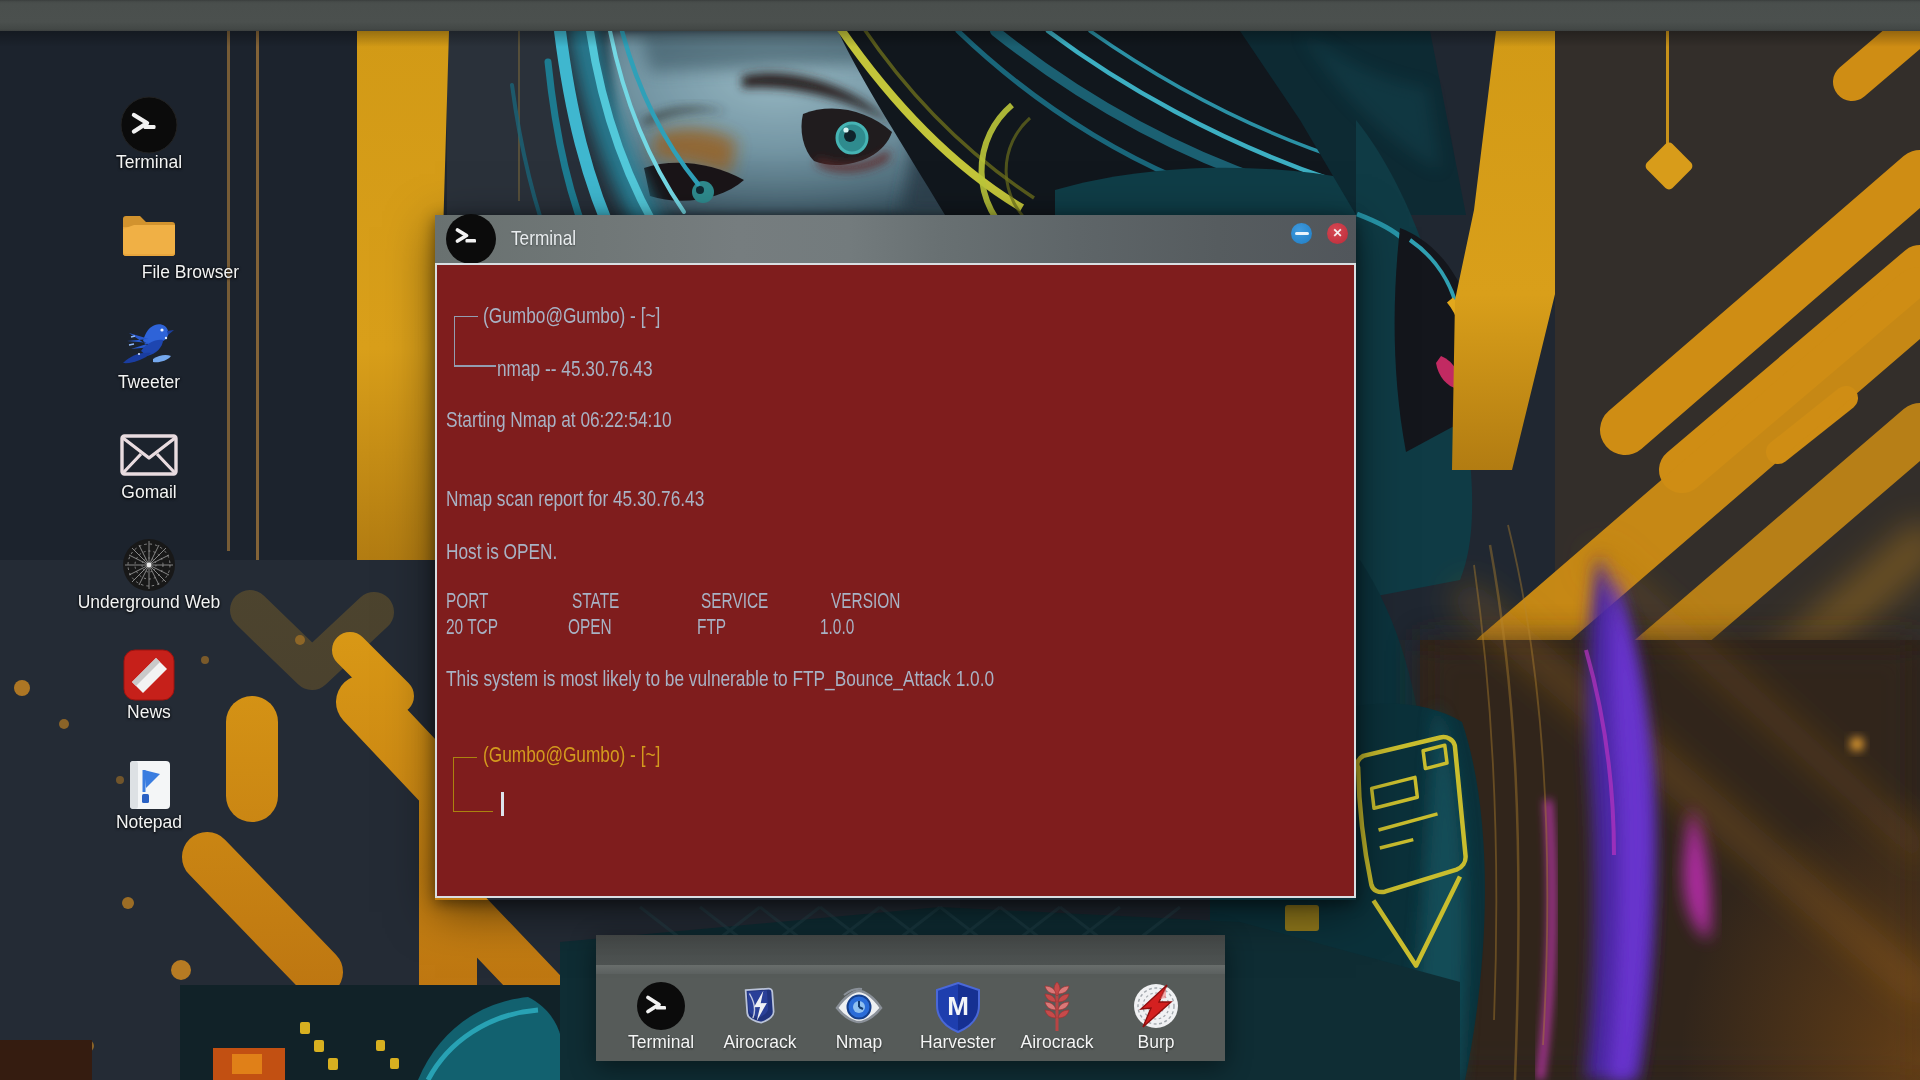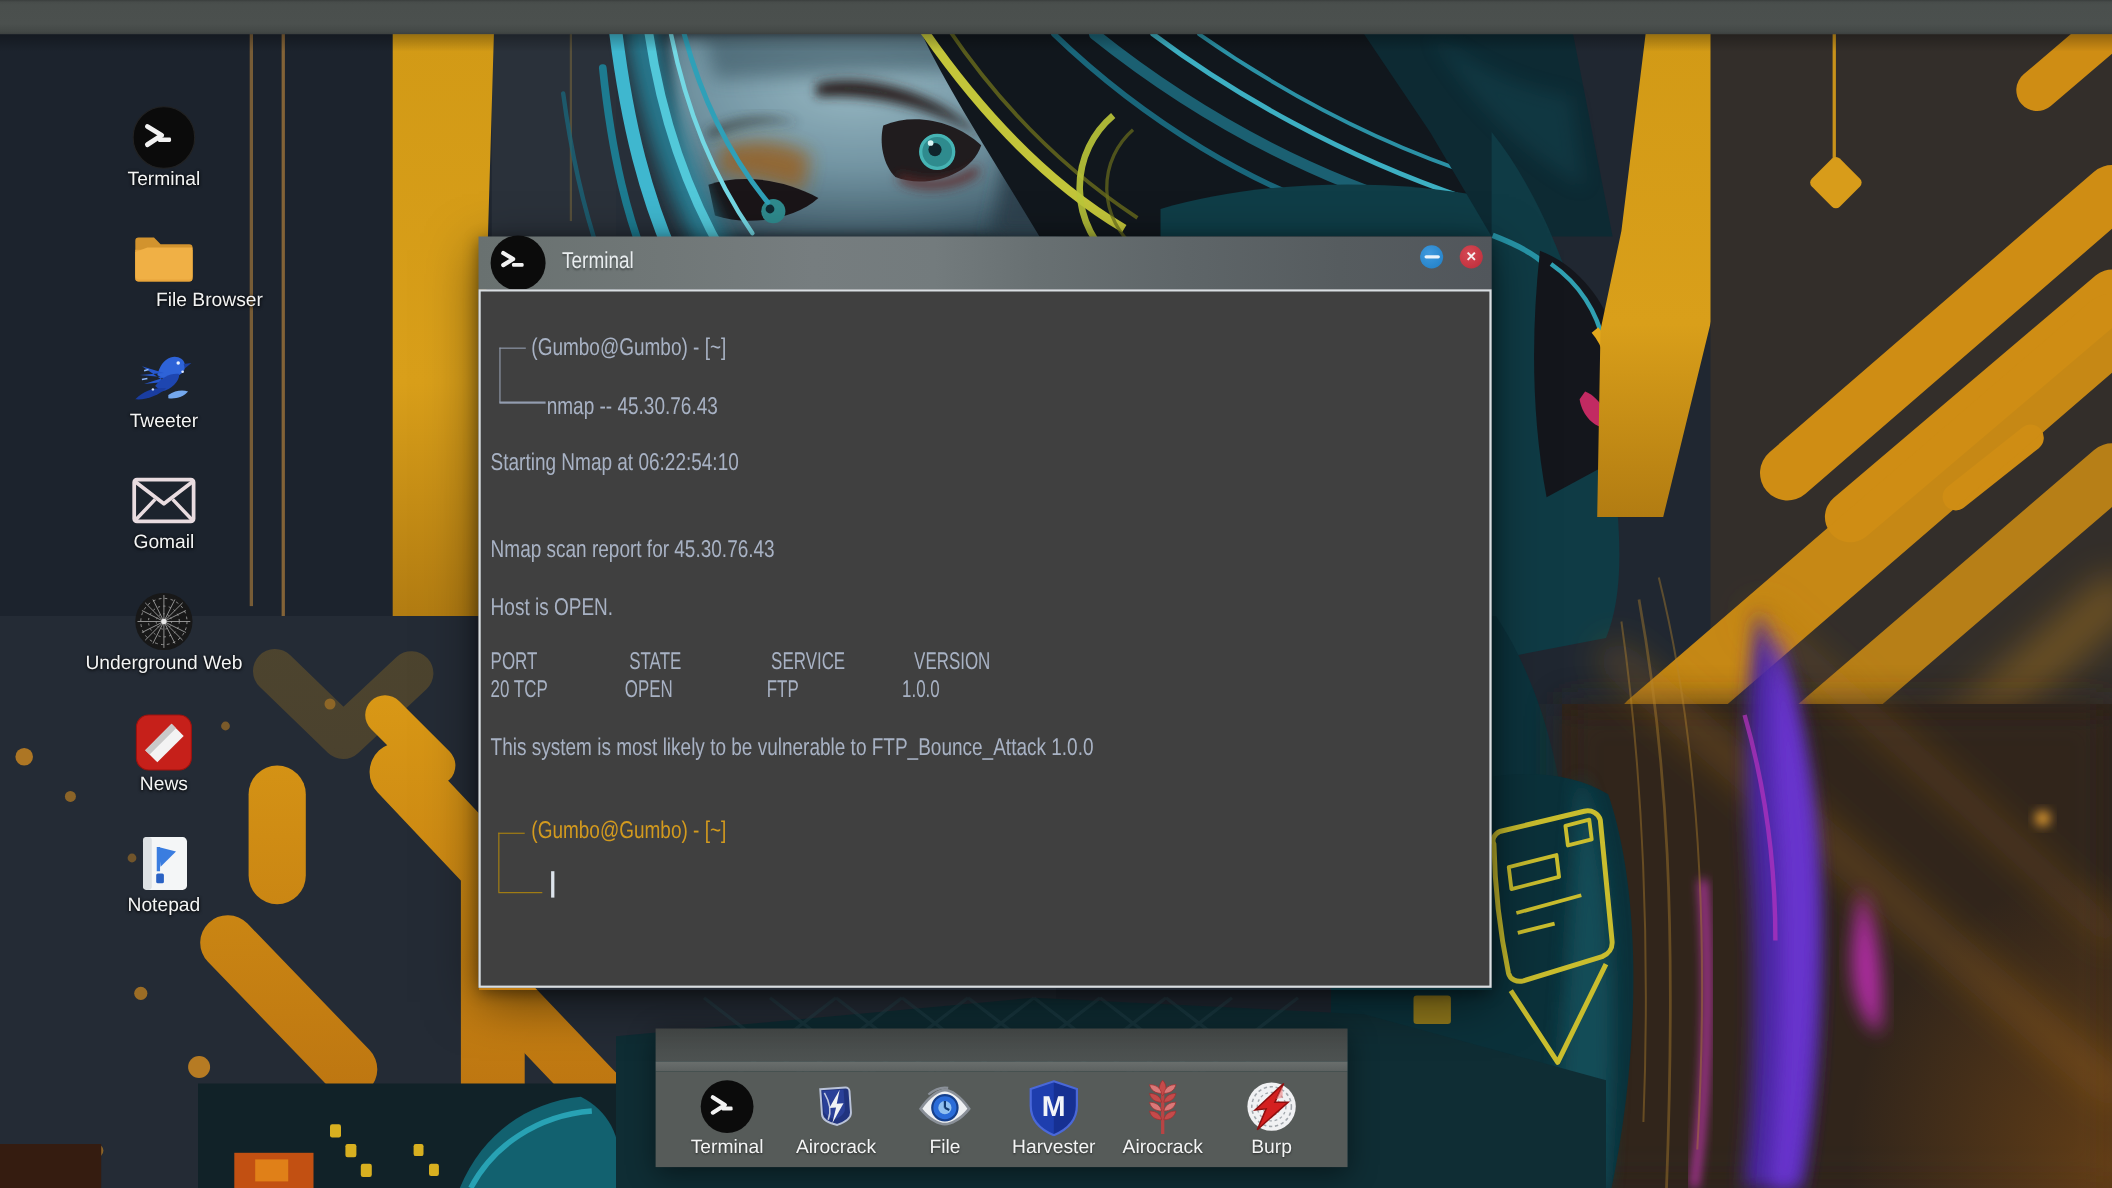--- a/index.html
+++ b/index.html
@@ -18,21 +18,21 @@
        box-shadow:0 12px 44px rgba(0,0,0,.5),0 3px 14px rgba(0,0,0,.45);}
   #titlebar{position:absolute;left:0;top:0;width:100%;height:48px;
     background:linear-gradient(90deg,#697170 0%,#707777 18%,#767d7f 33%,#737b7d 45%,#687072 55%,#5e6568 70%,#565c5f 85%,#51565b 100%);}
   #wtitle{position:absolute;left:76px;top:11px;font-size:21px;color:#e9edef;text-shadow:0 1px 2px rgba(0,0,0,.35);transform:scaleX(.82);transform-origin:left top;}
   .wbtn{position:absolute;top:8px;width:21px;height:21px;border-radius:50%;}
   #btnmin{left:856px;background:radial-gradient(circle at 40% 35%,#3f9ade,#1f7dc4);}
   #btnmin::after{content:"";position:absolute;left:3.5px;top:8.7px;width:14px;height:3.6px;background:#eaf4fb;border-radius:1.5px;}
   #btnclose{left:892px;background:radial-gradient(circle at 40% 35%,#d64854,#bb2b38);}
   #btnclose::after{content:"\2715";position:absolute;left:0;top:0;width:21px;height:21px;line-height:21px;text-align:center;color:#f7eef0;font-size:12px;font-weight:bold;}
   #wicon{position:absolute;left:10px;top:-2px;}
-  #content{position:absolute;left:0;top:48px;width:917px;height:631px;background:#404040;border:2px solid #d9dee2;text-decoration:underline;}
+  #content{position:absolute;left:0;top:48px;width:917px;height:631px;background:#7f1d1d;border:2px solid #d9dee2;text-decoration:underline;}
   .tl{position:absolute;font-size:22px;line-height:25px;color:#a8b2c4;white-space:pre;transform:scaleX(0.785);transform-origin:left top;}
   .amber{color:#d39a1e;}
   .cap{transform:scaleX(0.70);}
   .bx{position:absolute;background:#939db0;}
   .bxa{position:absolute;background:#ab830f;}
   
   #dock{position:absolute;left:596px;top:935px;width:629px;height:126px;z-index:20;
         box-shadow:0 6px 24px rgba(0,0,0,.45);}
   #docktop{position:absolute;left:0;top:0;width:100%;height:30px;background:linear-gradient(180deg,#454948,#4e5352);}
   #dockhl{position:absolute;left:0;top:30px;width:100%;height:9px;background:linear-gradient(180deg,#6a6f6d,#5c6160);}
@@ -378,21 +378,21 @@
     <div class="dklabel">Airocrack</div>
   </div>
   <div class="ditem" style="left:215px;">
     <svg width="54" height="50" viewBox="0 0 54 50">
       <path d="M5,27 C13,15 22,10 27,10 C32,10 41,15 49,27 C41,37 32,41 27,41 C22,41 13,37 5,27 Z" fill="#eef0f2" stroke="#8a9098" stroke-width="2.5"></path>
       <circle cx="27" cy="26" r="11.5" fill="#2a6cd8" stroke="#16408c" stroke-width="2"></circle>
       <circle cx="27" cy="26" r="6" fill="#8fc0f0"></circle>
       <path d="M27,26 L27,20 M27,26 L31,28" stroke="#123a6e" stroke-width="2"></path>
       <path d="M12,14 C18,9 24,7 30,8" stroke="#8a9098" stroke-width="2" fill="none"></path>
     </svg>
-    <div class="dklabel">File</div>
+    <div class="dklabel">Nmap</div>
   </div>
   <div class="ditem" style="left:314px;">
     <svg width="48" height="52" viewBox="0 0 48 52">
       <path d="M24,2 L45,9 L45,24 C45,38 36,46 24,51 C12,46 3,38 3,24 L3,9 Z" fill="#1e3eae"></path>
       <path d="M24,2 L45,9 L45,24 C45,38 36,46 24,51 Z" fill="#163092"></path>
       <path d="M24,2 L45,9 L45,24 C45,38 36,46 24,51 C12,46 3,38 3,24 L3,9 Z" fill="none" stroke="#4a68d8" stroke-width="2"></path>
       <text x="24" y="34" text-anchor="middle" font-family="Liberation Sans" font-size="26" font-weight="bold" fill="#f2f4f8">M</text>
     </svg>
     <div class="dklabel">Harvester</div>
   </div>

